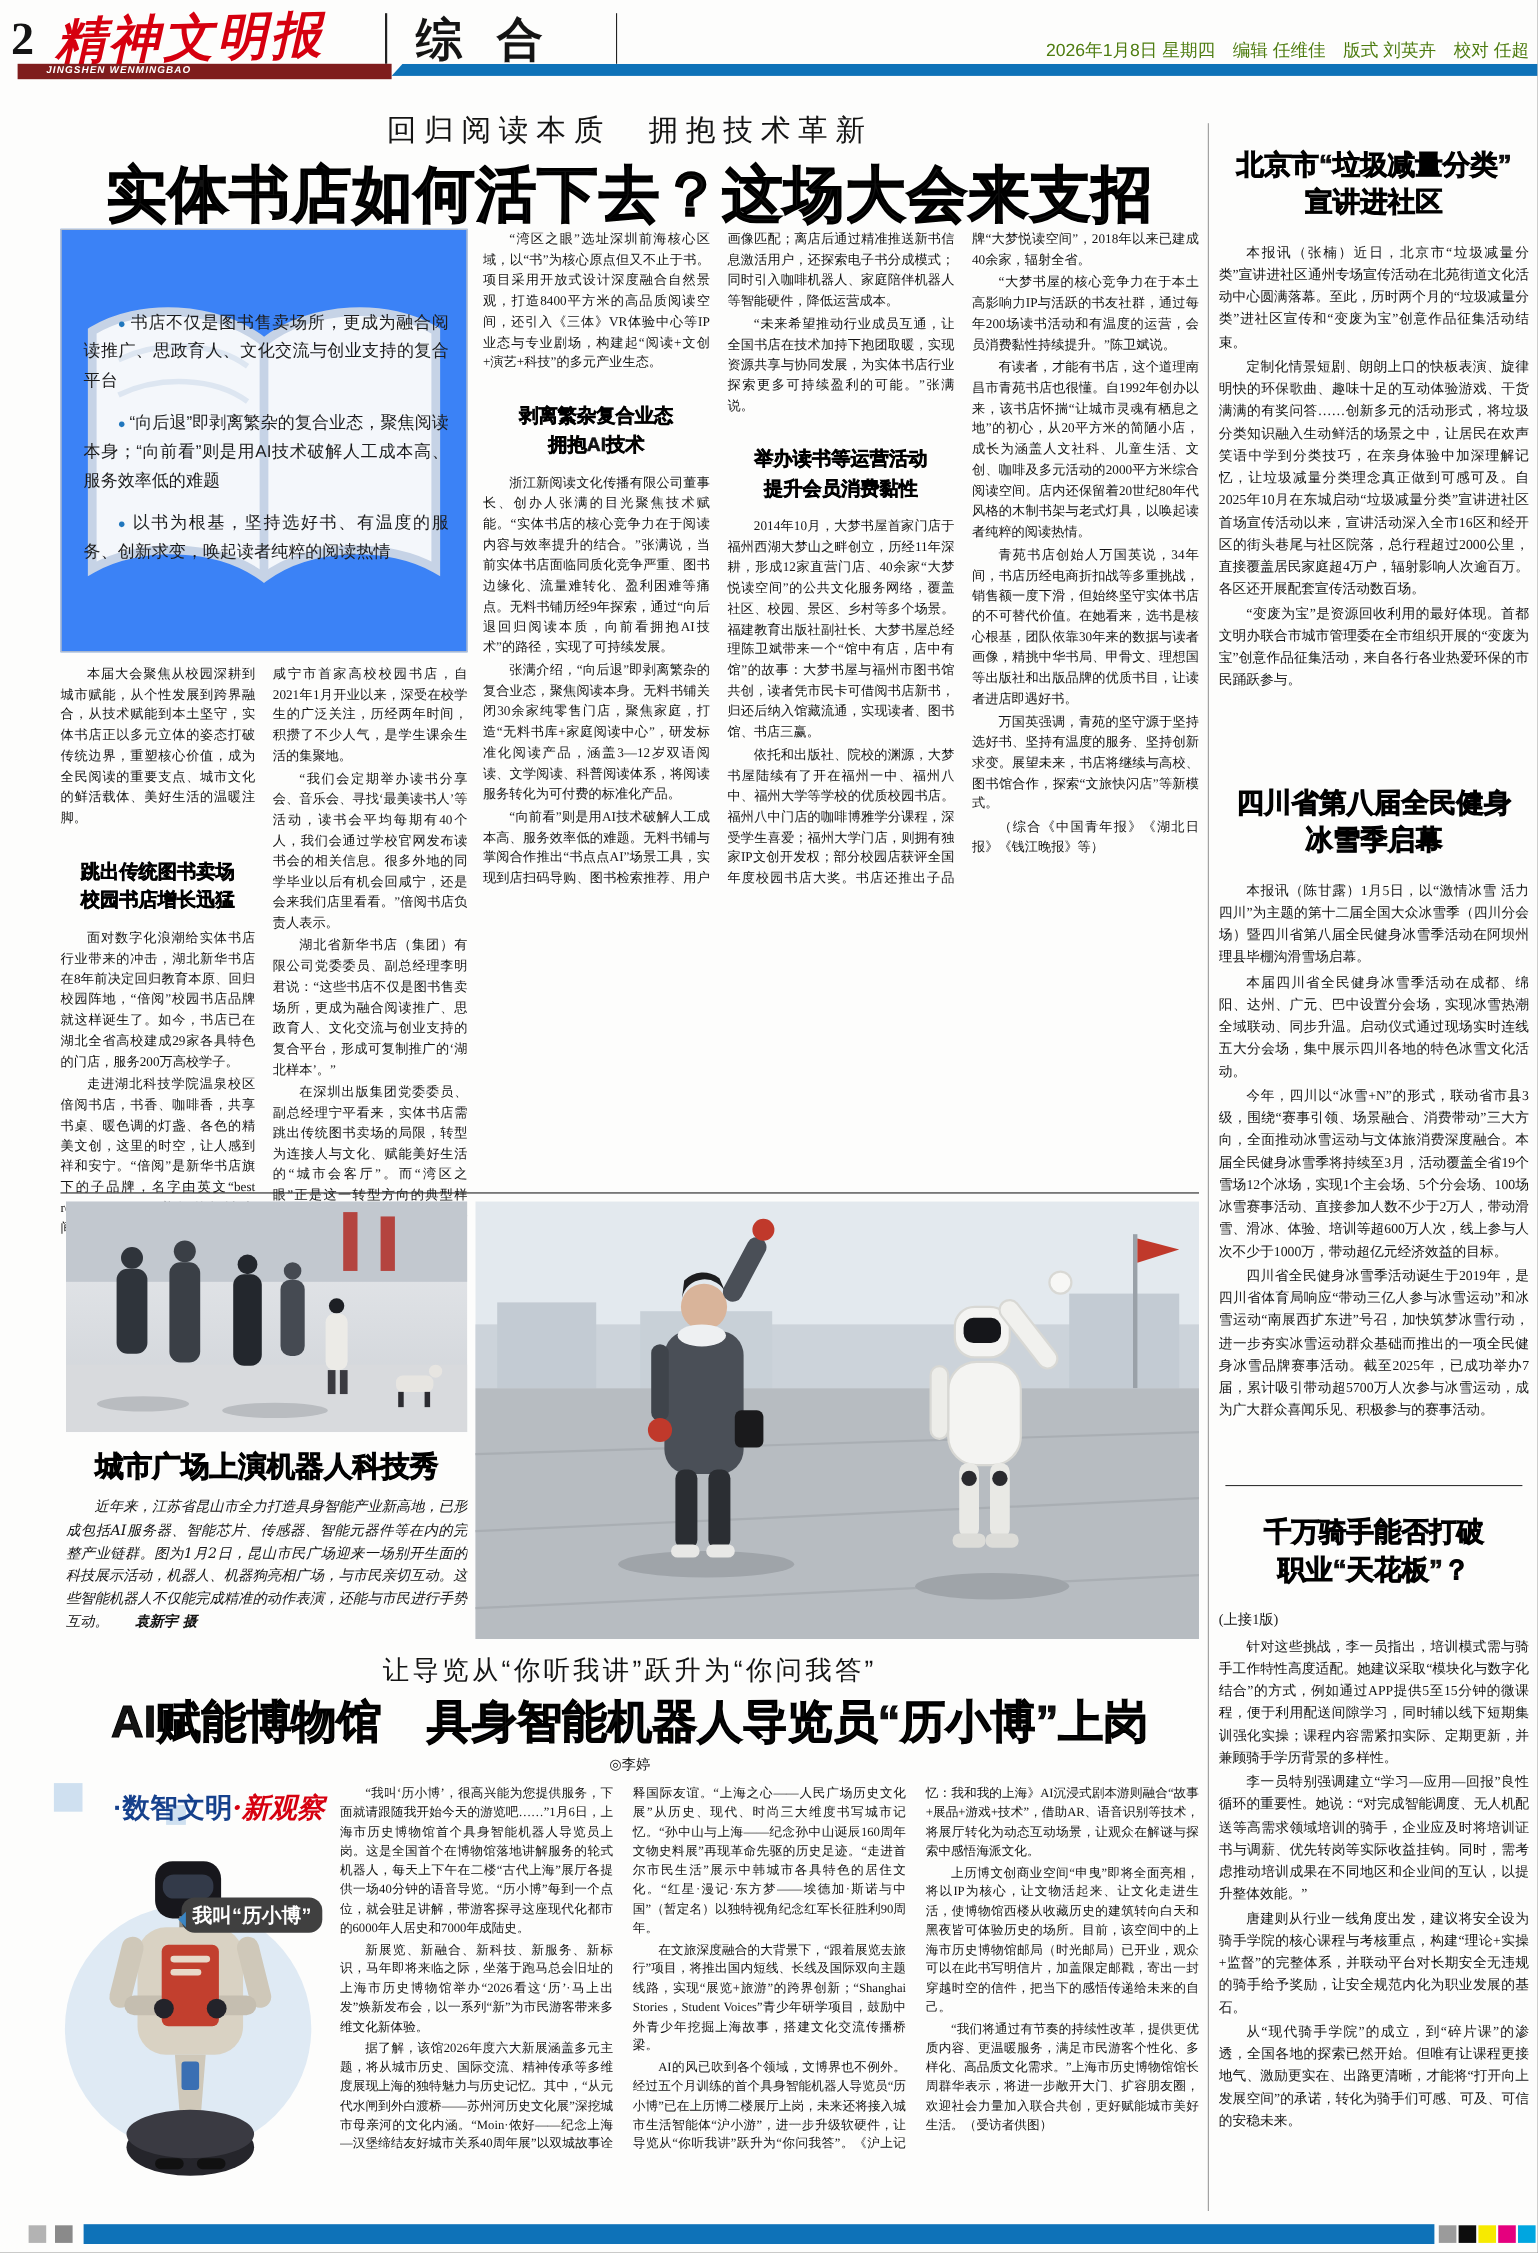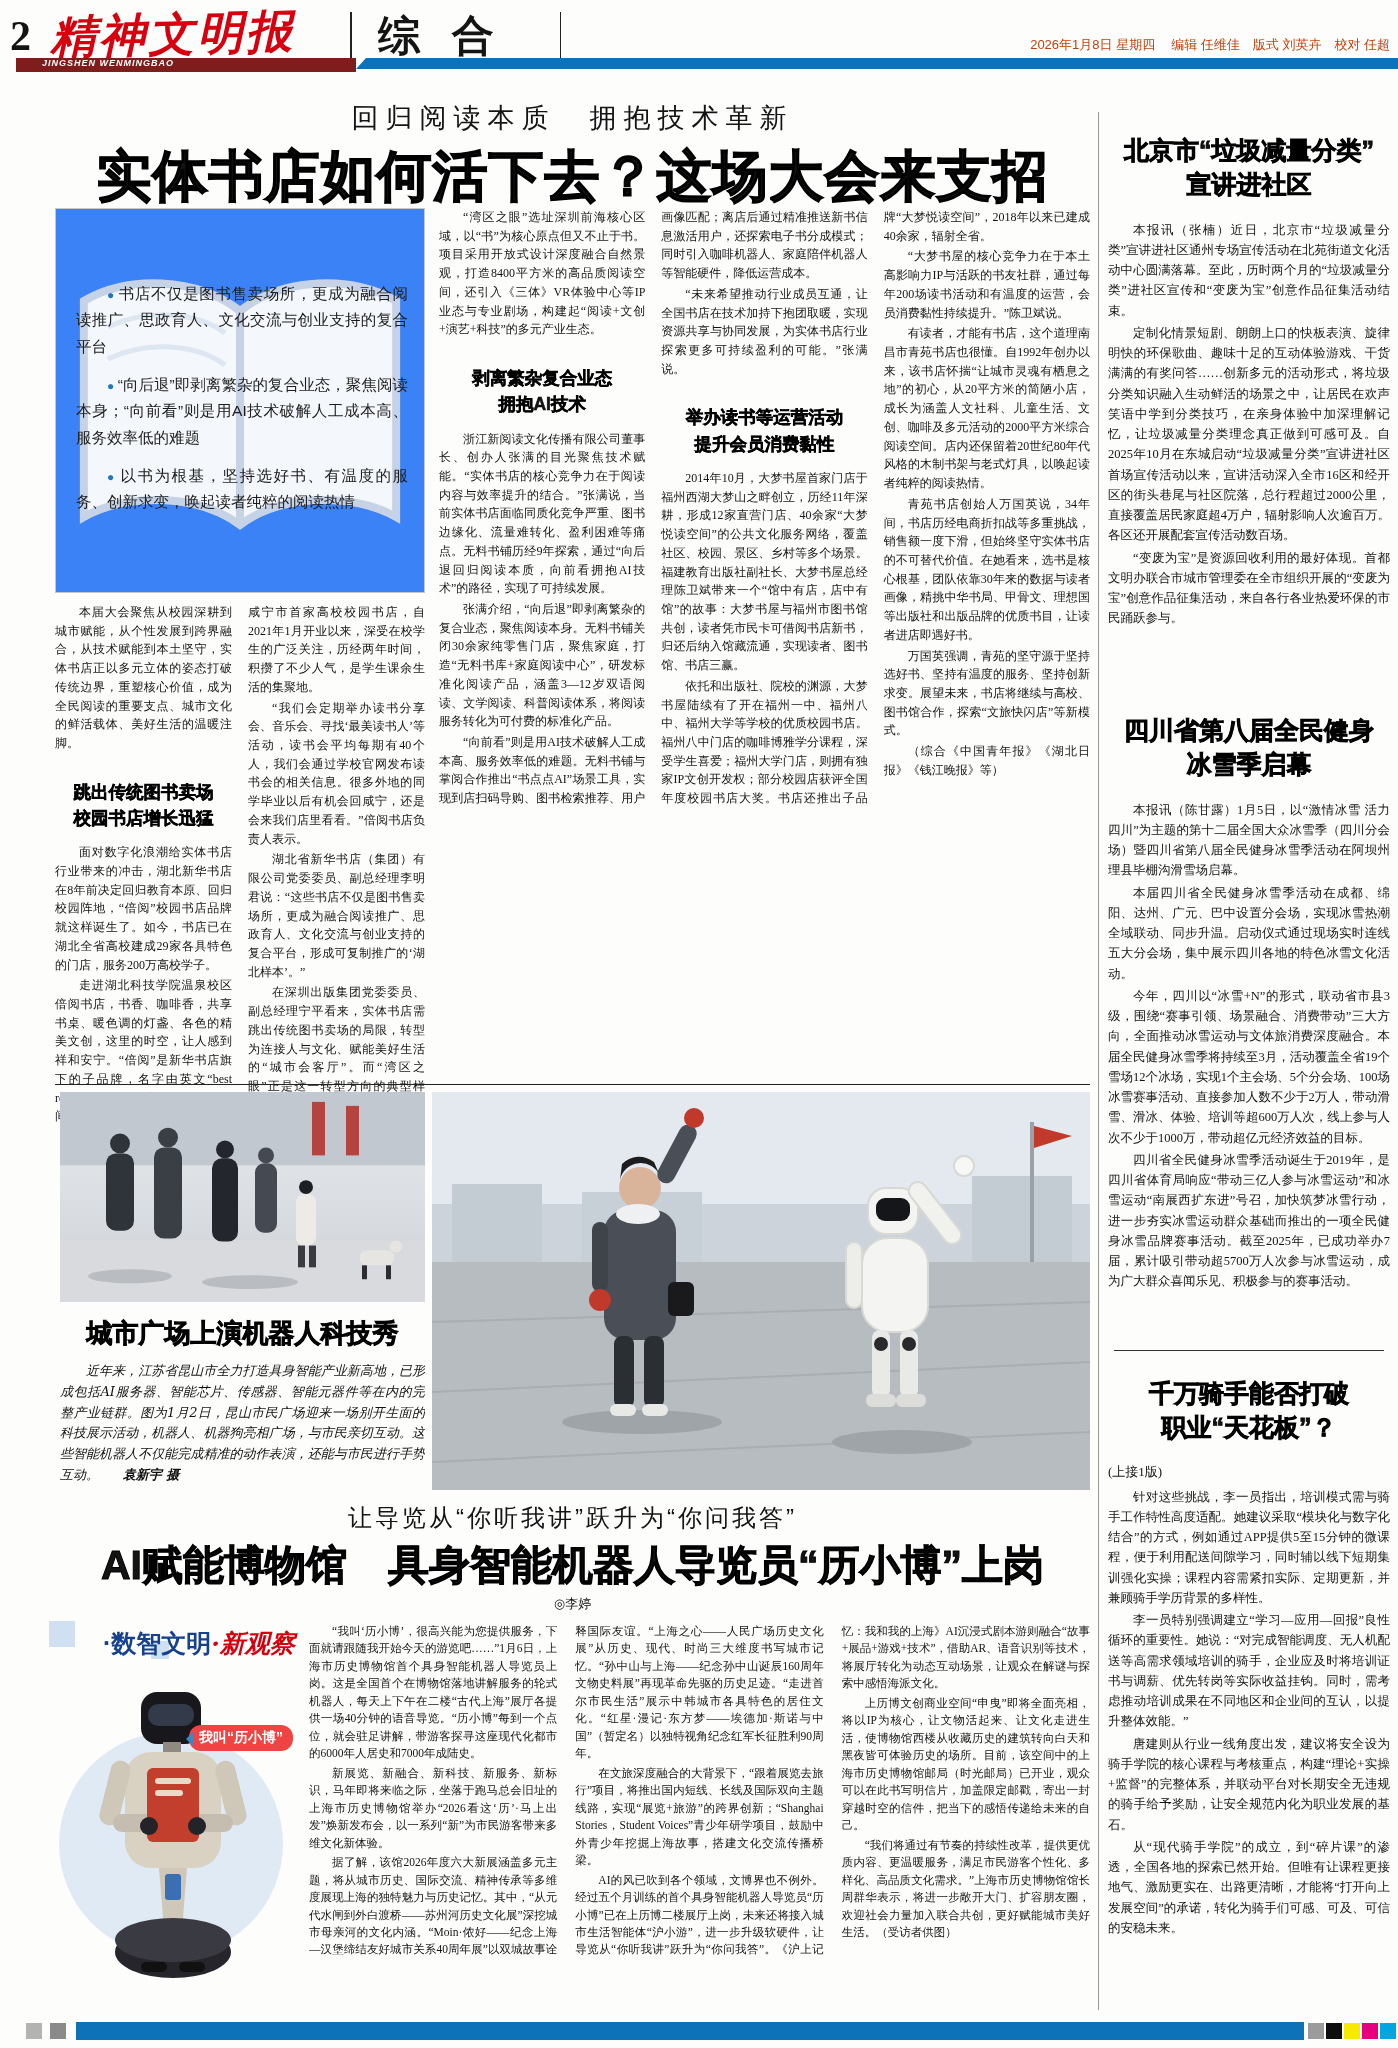--- a/index.html
+++ b/index.html
@@ -8,22 +8,22 @@
         color:#141414;font-family:"Liberation Serif","DejaVu Serif",serif;}
   
   .pagenum{position:absolute;left:10px;top:12px;font-size:42px;font-weight:bold;}
   .masthead{position:absolute;left:50px;top:4px;font-size:46px;font-weight:bold;color:#d6000f;
             font-family:"DejaVu Serif",serif;font-style:italic;letter-spacing:3px;white-space:nowrap;
             transform:rotate(-1.5deg);}
   .hdr-sep{position:absolute;top:12px;width:2px;height:46px;background:#222;}
   .sep1{left:350px;} .sep2{left:560px;width:1px;}
   .section{position:absolute;left:378px;top:8px;font-size:42px;font-weight:900;
            font-family:"Liberation Sans",sans-serif;letter-spacing:10px;}
-  .dateline{position:absolute;right:8px;top:36px;font-size:13px;font-family:"Liberation Sans",sans-serif;
-            color:#c2410c;white-space:nowrap;}
+  .dateline{position:absolute;right:8px;top:36px;font-size:16px;font-family:"Liberation Sans",sans-serif;
+            color:#4d7c0f;white-space:nowrap;}
   .dateline .staff{margin-left:16px;}
   .red-bar{position:absolute;left:16px;top:58px;width:340px;height:14px;background:#7f1d1d;
            color:#fff;font-style:italic;font-weight:bold;font-size:9px;line-height:11px;
            padding-left:26px;box-sizing:border-box;font-family:"Liberation Sans",sans-serif;letter-spacing:1px;}
   .blue-bar-top{position:absolute;left:356px;top:58px;width:1042px;height:11px;background:#0e72b8;
            clip-path:polygon(10px 0,100% 0,100% 100%,0 100%);}
   
   .main-art{position:absolute;left:55px;top:100px;width:1035px;height:985px;}
   .kicker{text-align:center;font-size:27px;letter-spacing:7px;font-family:"Liberation Sans",sans-serif;}
   .headline{margin:4px 0 0;text-align:center;font-size:55px;font-weight:900;white-space:nowrap;
@@ -67,21 +67,21 @@
   .bottom-grid{display:grid;grid-template-columns:240px 1fr;column-gap:14px;height:396px;}
   .panel{position:relative;}
   .panel-label{position:relative;font-size:25px;font-weight:900;white-space:nowrap;padding-top:4px;text-align:right;}
   .panel-label .sq{position:absolute;background:#cfe0f0;z-index:0;}
   .sqA{left:-6px;top:-2px;width:26px;height:26px;}
   .sqB{left:96px;top:18px;width:18px;height:18px;}
   .pl-main{position:relative;z-index:1;color:#16418c;font-family:"Liberation Sans",sans-serif;}
   .pl-sub{position:relative;z-index:1;color:#d6000f;font-family:"DejaVu Serif",serif;font-style:italic;}
   .robot-fig{position:absolute;left:0;top:44px;width:240px;height:348px;}
   .robot-fig svg{width:100%;height:100%;display:block;}
-  .bubble{position:absolute;top:58px;right:2px;background:#ef4444;color:#fff;font-size:14px;font-weight:bold;
+  .bubble{position:absolute;top:58px;right:2px;background:#404040;color:#fff;font-size:18px;font-weight:bold;
           padding:4px 10px;border-radius:12px;font-family:"Liberation Sans",sans-serif;white-space:nowrap;text-align:right;}
   .bubble::after{content:"";position:absolute;left:-10px;bottom:5px;border:7px solid transparent;border-right-color:#3b86c4;}
   .cols3b{column-count:3;column-gap:18px;overflow:hidden;height:100%;min-width:0;}
   .cols3b .blk.para{font-size:11.5px;line-height:1.52;}
   
   .sidebar{position:absolute;left:1108px;top:108px;width:282px;height:1904px;overflow:hidden;}
   .sb-art{overflow:hidden;}
   .sb-a1{height:580px;} .sb-a2{height:648px;} .sb-a3{height:628px;}
   .sb-head{margin:26px 0 18px;text-align:center;font-size:25px;font-weight:900;line-height:1.35;
            white-space:pre-line;font-family:"Liberation Sans",sans-serif;-webkit-text-stroke:.8px #000;}

